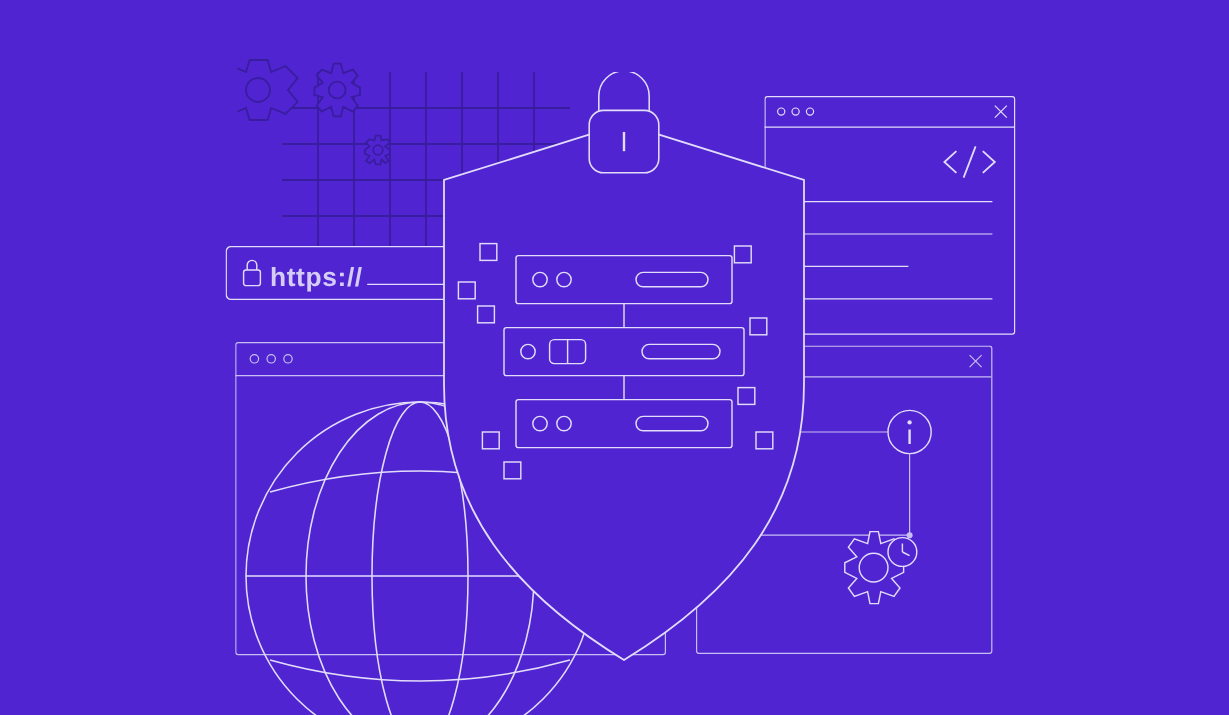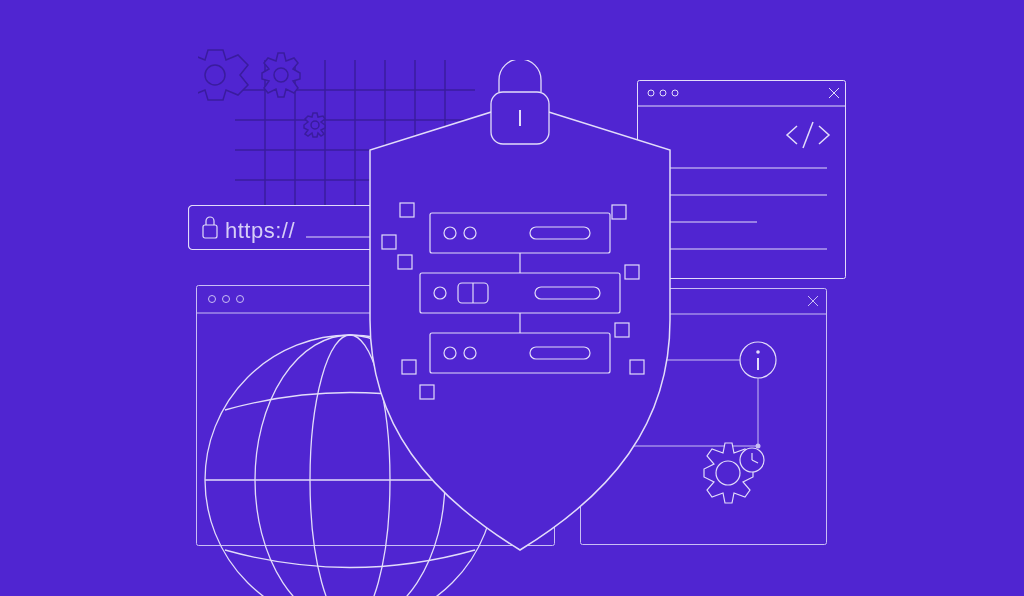--- a/index.html
+++ b/index.html
@@ -15,21 +15,21 @@
     position: absolute;
     inset: 0;
   }
   svg { position: absolute; }
   .url-text {
     position: absolute;
     left: 225px;
     top: 218px;
     color: #d6cdf7;
     font-size: 22px;
-    font-weight: 400;
+    font-weight: 700;
     letter-spacing: 0.5px;
   }
 </style>
 </head>
 <body>
 
 <div class="stage">
 
 <svg width="260" height="210" style="left:235px; top:60px;">
   <g stroke="#3a1c9e" stroke-width="1.5" fill="none">

